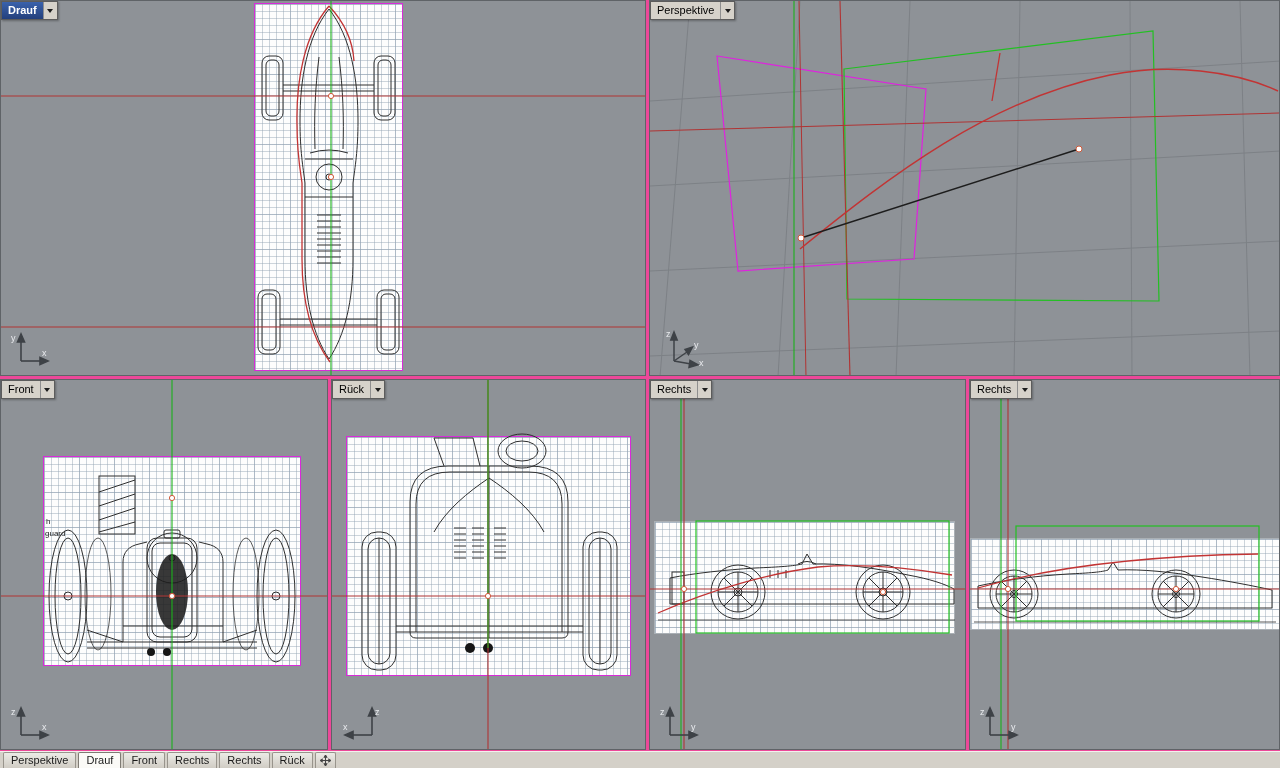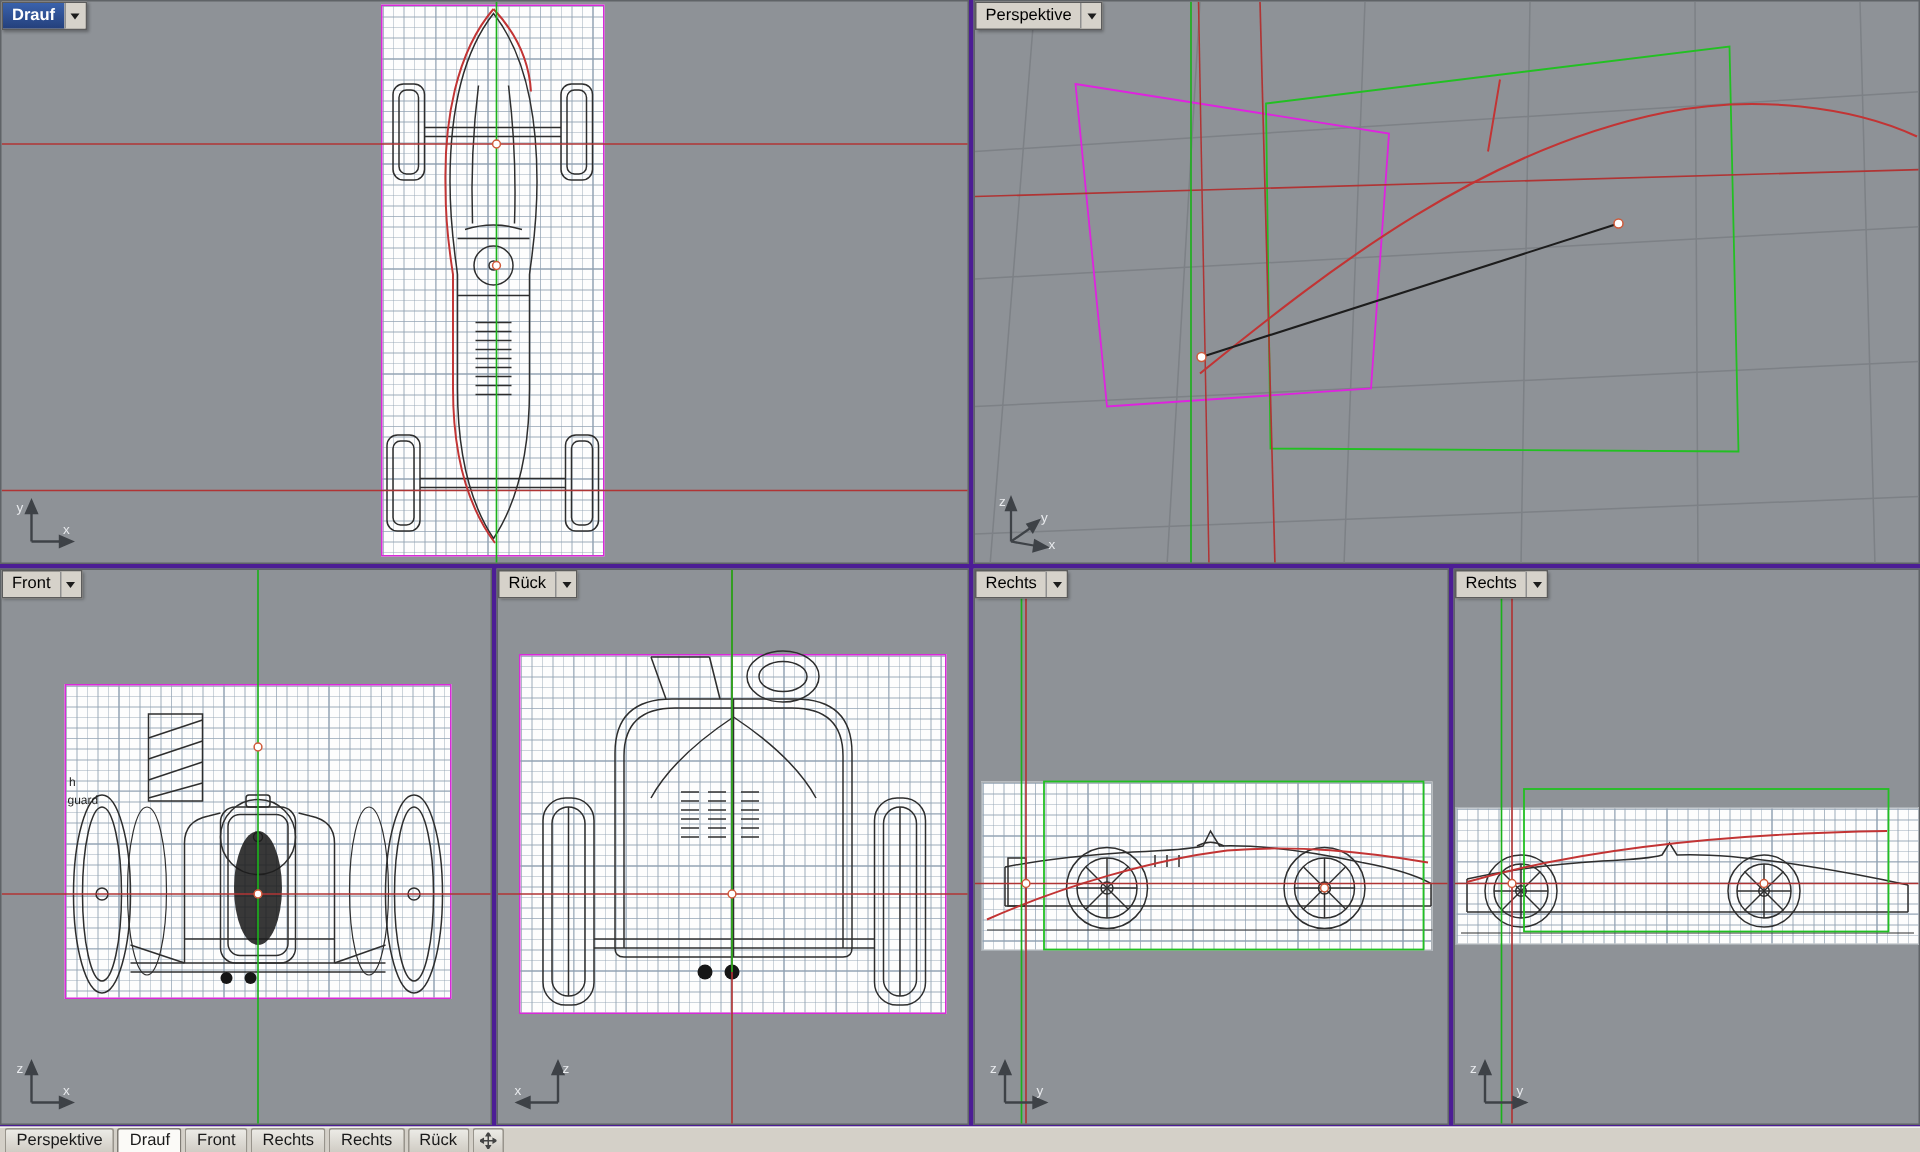--- a/index.html
+++ b/index.html
@@ -1,16 +1,16 @@
 <!DOCTYPE html>
 <html><head>
 <meta charset="utf-8">
 <style>
   html,body{margin:0;padding:0;background:#d4d0c8;font-family:"Liberation Sans",sans-serif;}
-  .screen{position:relative;width:1280px;height:768px;background:#4c1d95;overflow:hidden;}
+  .screen{position:relative;width:1280px;height:768px;background:#ec4899;overflow:hidden;}
   .viewport{position:absolute;background:#8e9297;border:1px solid #5f6367;box-sizing:border-box;overflow:hidden;}
   .canvas{position:absolute;left:0;top:0;z-index:2;}
   .blueprint{position:absolute;z-index:1;background-color:#fdfdfd;
     background-image:
       repeating-linear-gradient(to right, rgba(145,162,178,.45) 0 1px, transparent 1px 7px),
       repeating-linear-gradient(to bottom, rgba(145,162,178,.45) 0 1px, transparent 1px 7px),
       repeating-linear-gradient(to right, rgba(115,135,158,.4) 0 1px, transparent 1px 35px),
       repeating-linear-gradient(to bottom, rgba(115,135,158,.4) 0 1px, transparent 1px 35px);
     border:1px solid #d92ad9;}
   .blueprint.plain{border:1px solid #aab0b5;}

